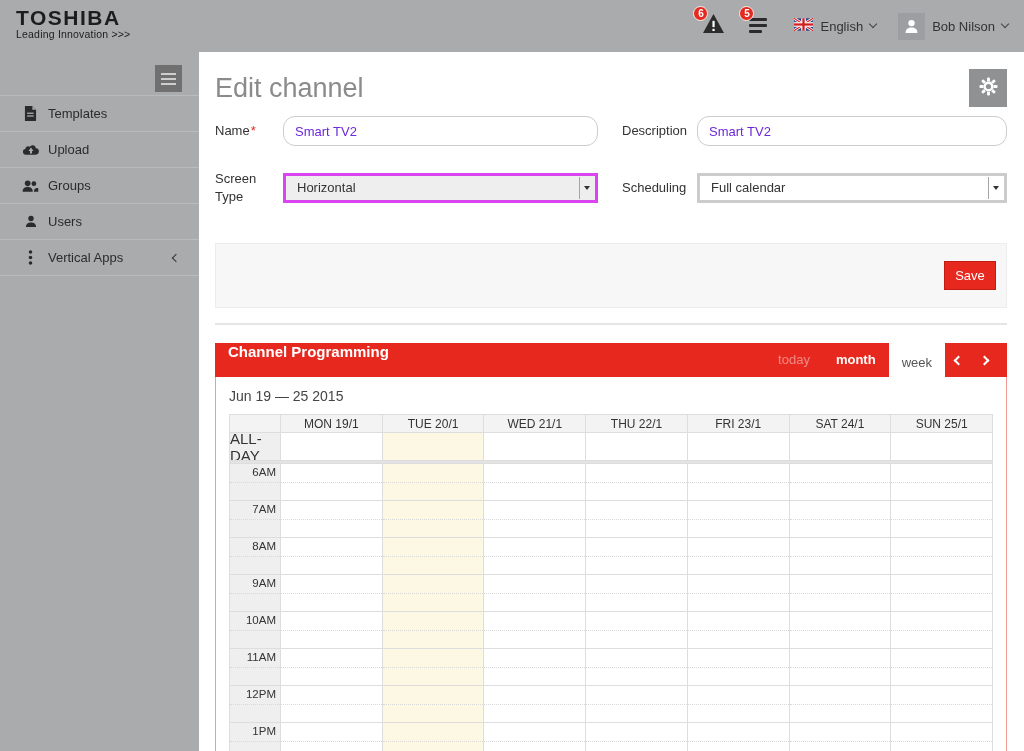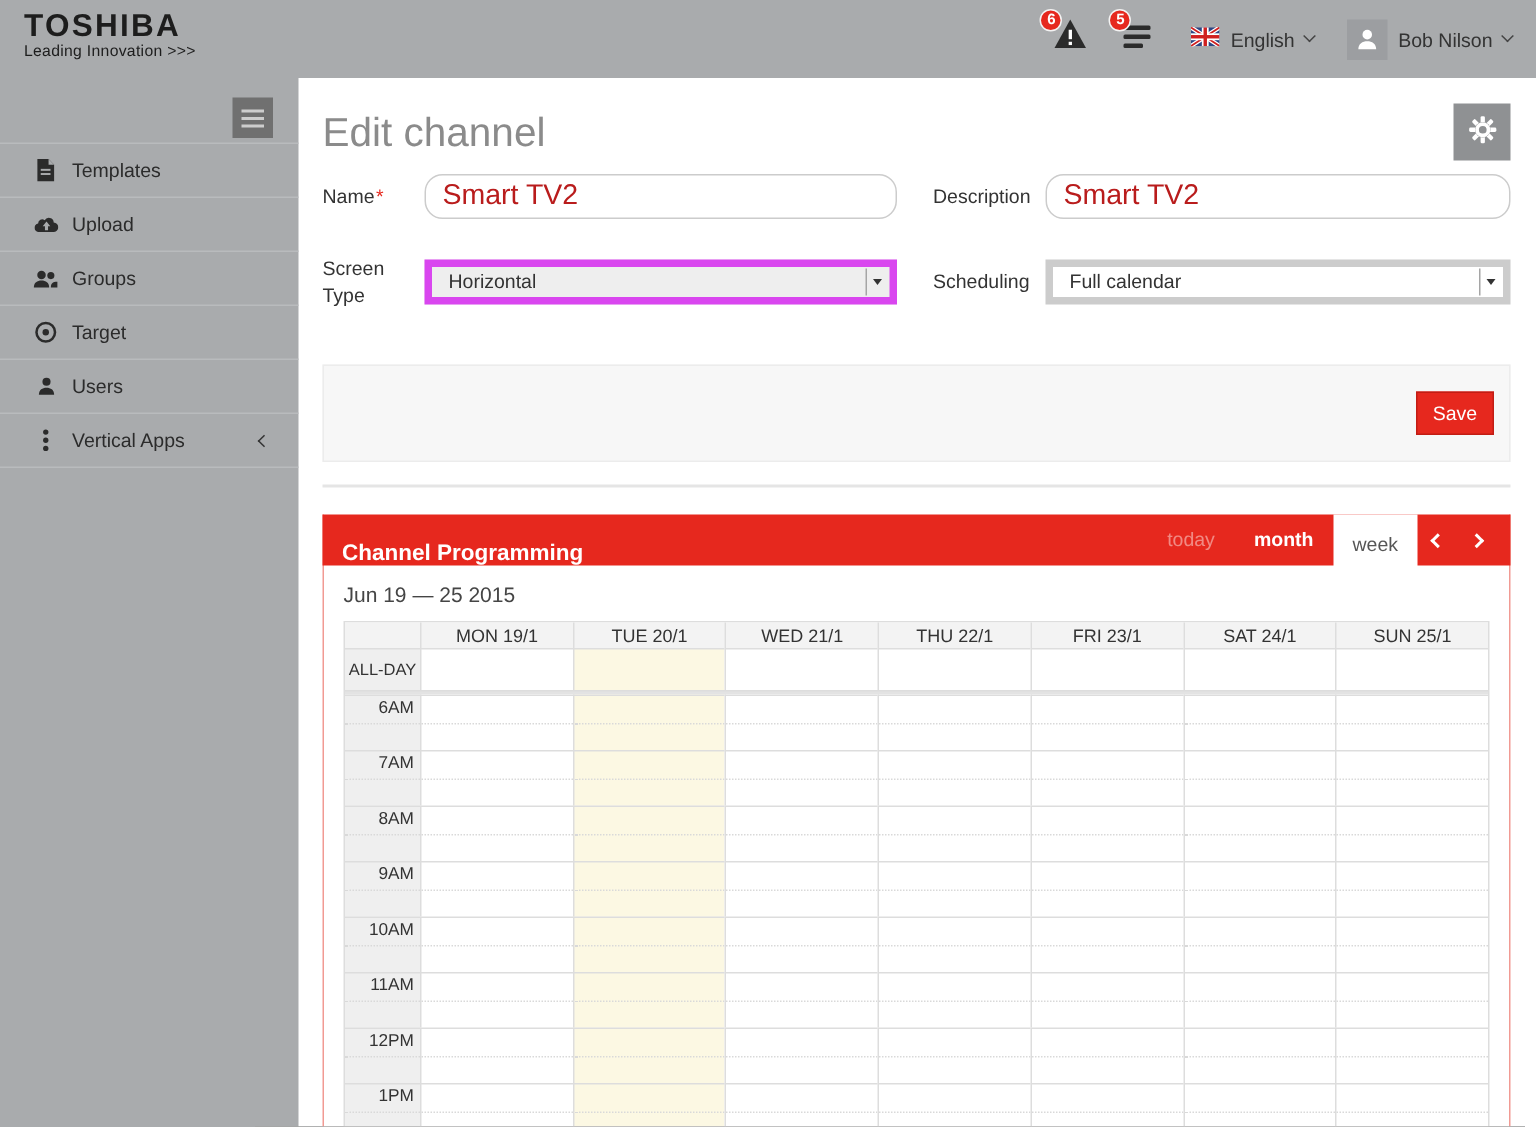--- a/index.html
+++ b/index.html
@@ -46,39 +46,39 @@
 
   
   .page-head{margin-top:15px;height:42px;display:flex;justify-content:space-between;align-items:center}
   .page-title{font-size:27px;font-weight:300;color:#8b8b8b;margin:0}
   .gear-btn{width:38px;height:38px;background:#8f9193;border:0;cursor:pointer;
             display:flex;align-items:center;justify-content:center;padding:0}
   .form-grid{display:grid;grid-template-columns:68px 315px 24px 75px 310px;row-gap:24px;
              margin-top:7px;align-items:center}
   .flabel{font-size:13px;color:#333;line-height:1.35;padding-right:8px}
   .req{color:var(--accent);margin-left:1px}
-  .finput{height:30px;border:1px solid #ccc;padding:0 11px;font-size:19px;color:#b91c1c;width:100%;
+  .finput{height:30px;border:1px solid #ccc;padding:0 11px;font-size:13px;color:#6d28d9;width:100%;
           font-family:inherit;border-radius:12px;outline:none}
-  .fselect{height:30px;border:5px solid #d946ef;background:#eee;position:relative;display:flex;
+  .fselect{height:30px;border:3px solid #d946ef;background:#eee;position:relative;display:flex;
            align-items:center;padding:0 26px 0 11px;font-size:13px;color:#333;cursor:pointer}
   .fselect.white{background:#fff;border-color:#ccc}
   .arrowbox{position:absolute;right:1px;top:1px;bottom:1px;width:15px;border-left:1px solid #a5a5a5;
             display:flex;align-items:center;justify-content:center;background:inherit}
   .caret{width:0;height:0;border-left:3.5px solid transparent;border-right:3.5px solid transparent;
          border-top:4.5px solid #333}
 
   
   .save-panel{margin-top:38px;height:65px;background:#f7f7f7;border:1px solid #ececec;position:relative}
   .save-btn{position:absolute;right:10px;top:17px;width:52px;height:29px;background:var(--accent);
             color:#fff;border:1px solid #c21d14;font-size:13px;font-family:inherit;cursor:pointer}
   .divider{border:0;height:2px;background:#e5e5e5;margin:15px 0 0 0}
 
   
   .cal-panel{margin-top:18px;border:1px solid var(--panel-border);border-top:0}
-  .cal-head{height:34px;background:var(--accent);display:flex;align-items:flex-end;
+  .cal-head{height:34px;background:var(--accent);display:flex;align-items:flex-start;
             padding-left:13px;position:relative;margin:0 -1px}
   .cal-title{color:#fff;font-size:15px;font-weight:bold}
   .cal-tools{position:absolute;right:10px;top:0;height:34px;display:flex;align-items:flex-start}
   .tool-btn{color:#fff;font-size:13px;font-weight:600;padding:0 13px;line-height:34px;background:none;
             border:0;font-family:inherit;cursor:pointer}
   .tool-btn.dim{color:rgba(255,255,255,.45);font-weight:400}
   .tool-btn.active{background:#fff;color:#555;font-weight:400;height:40px;position:relative;z-index:2}
   .chev-btn{width:26px;height:34px;display:flex;align-items:center;justify-content:center;background:none;
             border:0;cursor:pointer;padding:0}
   .wchev{display:inline-block;width:7px;height:7px;border-right:2px solid #fff;border-top:2px solid #fff}
@@ -86,21 +86,21 @@
   .wchev.right{transform:rotate(45deg)}
 
   .cal-body{padding:8px 13px 13px;background:#fff}
   .cal-range{font-size:14px;color:#454545;margin:3px 0 10px}
   .cal-grid{border:1px solid #ddd;display:grid;grid-template-columns:50px repeat(7,1fr)}
   .cg{min-height:0}
   .cg.bl{border-left:1px solid #ddd}
   .cg.bt{border-top:1px solid #ddd}
   .hcell{height:17px;background:#f3f3f3;font-size:12px;color:#333;
          display:flex;align-items:center;justify-content:center;white-space:nowrap}
-  .adlabel{height:28px;background:#efefef;font-size:11px;color:#333;
+  .adlabel{height:28px;background:#efefef;font-size:15px;color:#333;
            display:flex;align-items:center;justify-content:center}
   .adcell{height:28px;background:#fff;cursor:pointer}
   .gdiv{grid-column:1 / -1;height:3px;background:#e3e3e3;border-top:1px solid #ddd}
   .axcell{height:37px;background:#efefef;font-size:11.5px;color:#333;text-align:right;
           padding:2px 4px 0 0;position:relative}
   .slot{height:37px;background:#fff;position:relative;cursor:pointer}
   .half::after{content:"";position:absolute;left:0;right:0;top:18px;border-top:1px dotted #d9d9d9}
   .tdy{background:var(--today-bg)}
 </style>
 </head>
@@ -194,29 +194,20 @@
           <div class="side-item">
             <span class="ico">
               <svg width="17" height="14" viewBox="0 0 18 14">
                 <circle cx="6" cy="4.2" r="3" fill="#2b2b2b"></circle>
                 <circle cx="12.6" cy="4.6" r="2.5" fill="#2b2b2b"></circle>
                 <path d="M0.6 13 c0 -3.6 2.4 -5 5.4 -5 s5.4 1.4 5.4 5 z" fill="#2b2b2b"></path>
                 <path d="M12.6 13 c0 -2.6 1 -4 4.6 -4 v4 z" fill="#2b2b2b"></path>
               </svg>
             </span>
             <span>Groups</span>
-          </div>
-          <div class="side-item">
-            <span class="ico">
-              <svg width="15" height="15" viewBox="0 0 16 16">
-                <circle cx="8" cy="8" r="6.6" fill="none" stroke="#2b2b2b" stroke-width="1.8"></circle>
-                <circle cx="8" cy="8" r="2.3" fill="#2b2b2b"></circle>
-              </svg>
-            </span>
-            <span>Target</span>
           </div>
           <div class="side-item">
             <span class="ico">
               <svg width="14" height="15" viewBox="0 0 16 16">
                 <circle cx="8" cy="4.6" r="3.1" fill="#2b2b2b"></circle>
                 <path d="M2.2 14.4 c0 -3.8 2.7 -5.3 5.8 -5.3 s5.8 1.5 5.8 5.3 z" fill="#2b2b2b"></path>
               </svg>
             </span>
             <span>Users</span>
           </div>

